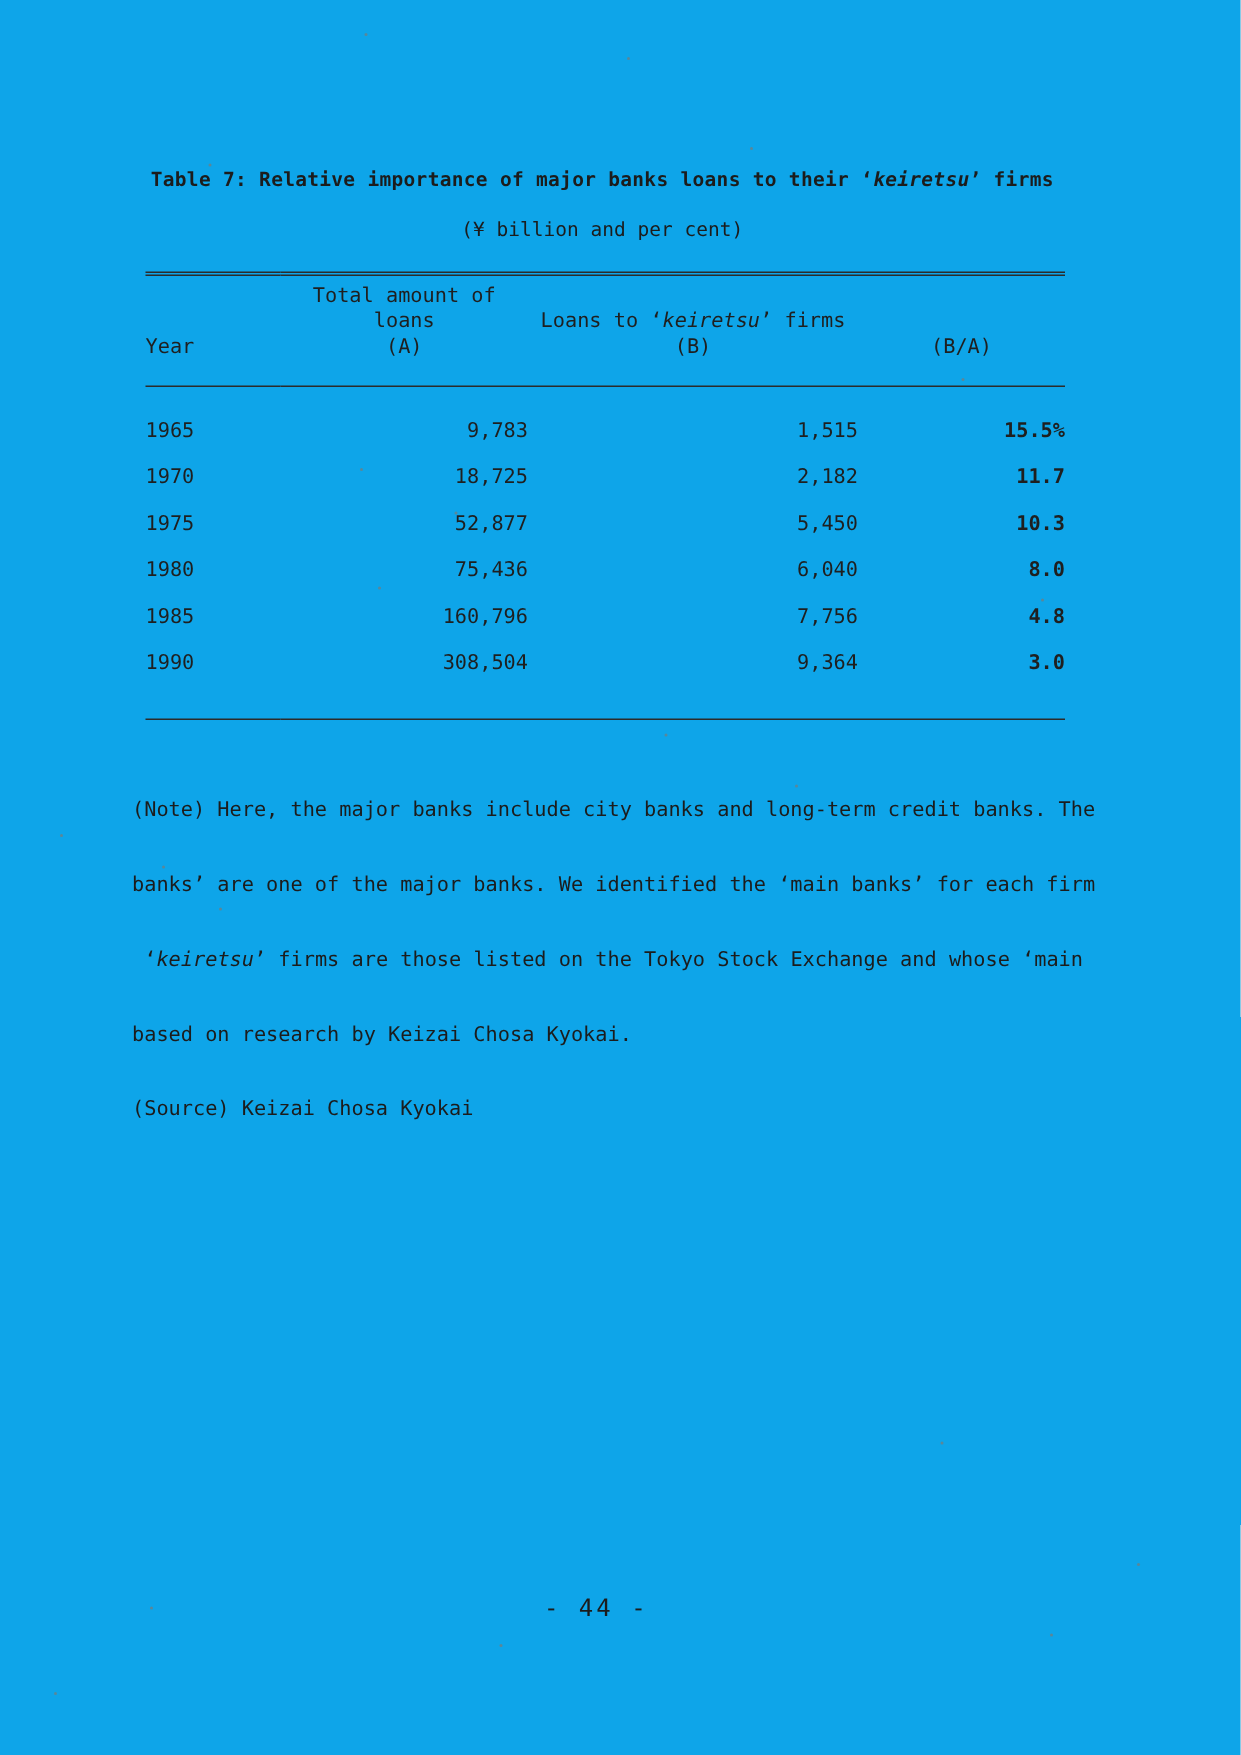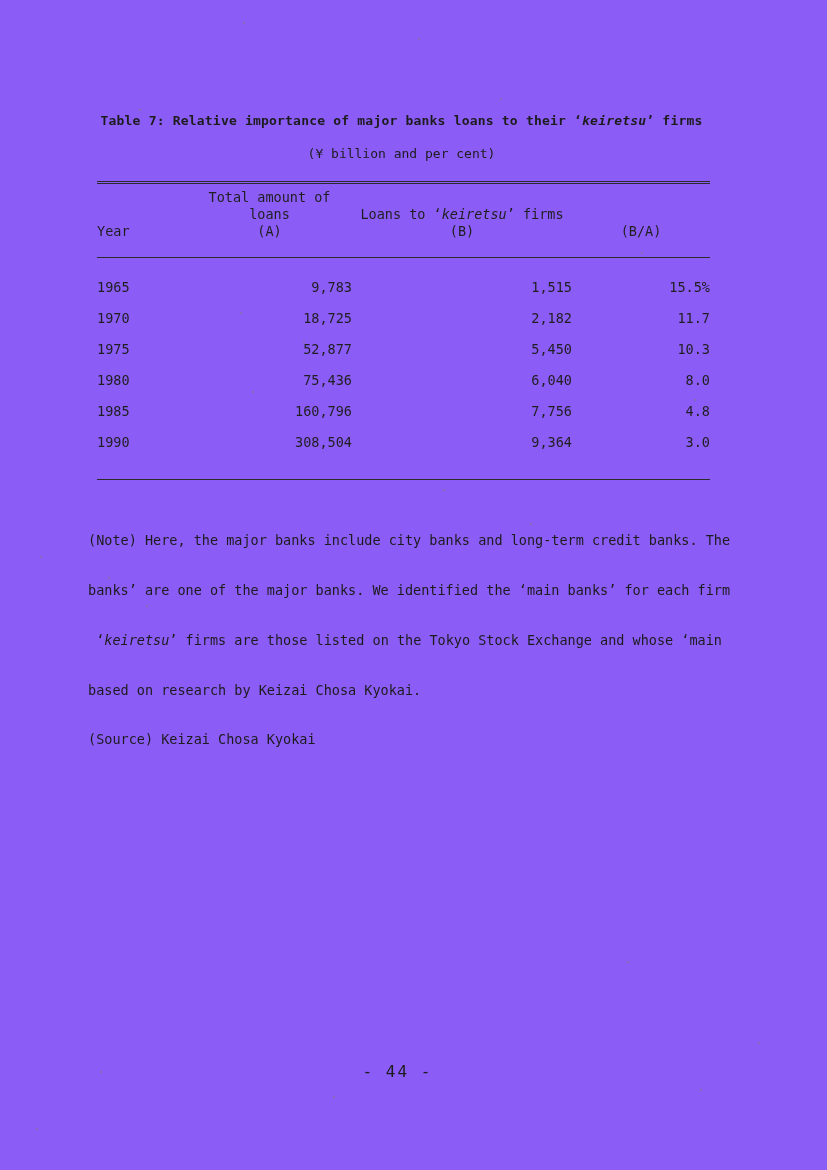--- a/index.html
+++ b/index.html
@@ -1,20 +1,20 @@
 <!DOCTYPE html>
 <html><head>
 <meta charset="utf-8">
 <style>
   html, body { margin:0; padding:0; background:#e9e9e6; }
   .page {
     position:relative;
     width:827px; height:1170px;
     margin:0 auto;
-    background:#8b5cf6;
+    background:#0ea5e9;
     font-family:"DejaVu Sans Mono", "Liberation Mono", monospace;
     color:#1c1c1c;
     overflow:hidden;
   }
 
   .title {
     position:absolute; top:113px; left:0; width:803px;
     text-align:center; font-size:13px; font-weight:bold;
     letter-spacing:0.2px;
   }
@@ -39,21 +39,21 @@
   }
   th.col-year  { text-align:left;  padding-left:16px;margin-left:39px; }
   th.col-total { text-align:center;margin-top:40px; }
   th.col-loans { text-align:center; }
   th.col-ratio { text-align:center; padding-right:25px; }
 
   table.loans-table td { height:31px; padding:0; }
   td.cell-year  { text-align:left;  padding-left:16px; }
   td.cell-total { text-align:right; padding-right:12px; }
   td.cell-loans { text-align:right; padding-right:100px; }
-  td.cell-ratio { text-align:right; padding-right:72px; }
+  td.cell-ratio { text-align:right; padding-right:72px;font-weight:bold; }
   tr.row-first td { padding-top:13px; }
   tr.row-last  td { padding-bottom:22px;margin-left:20px; }
 
   .note {
     position:absolute; left:88px; top:499px; width:680px;
     font-size:13.5px; line-height:16.6px;
     white-space:pre-wrap;
   }
   .note div { min-height:16.6px; }
 

